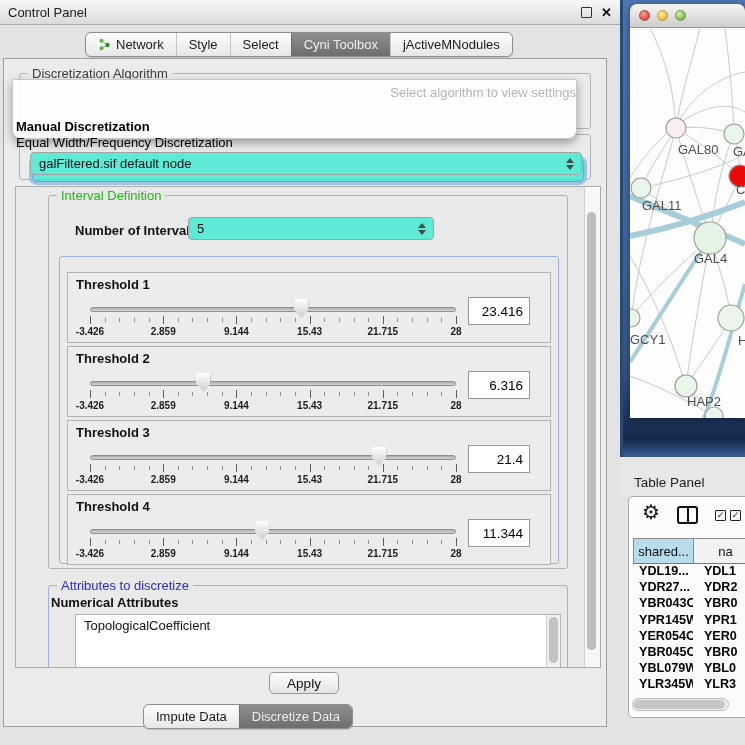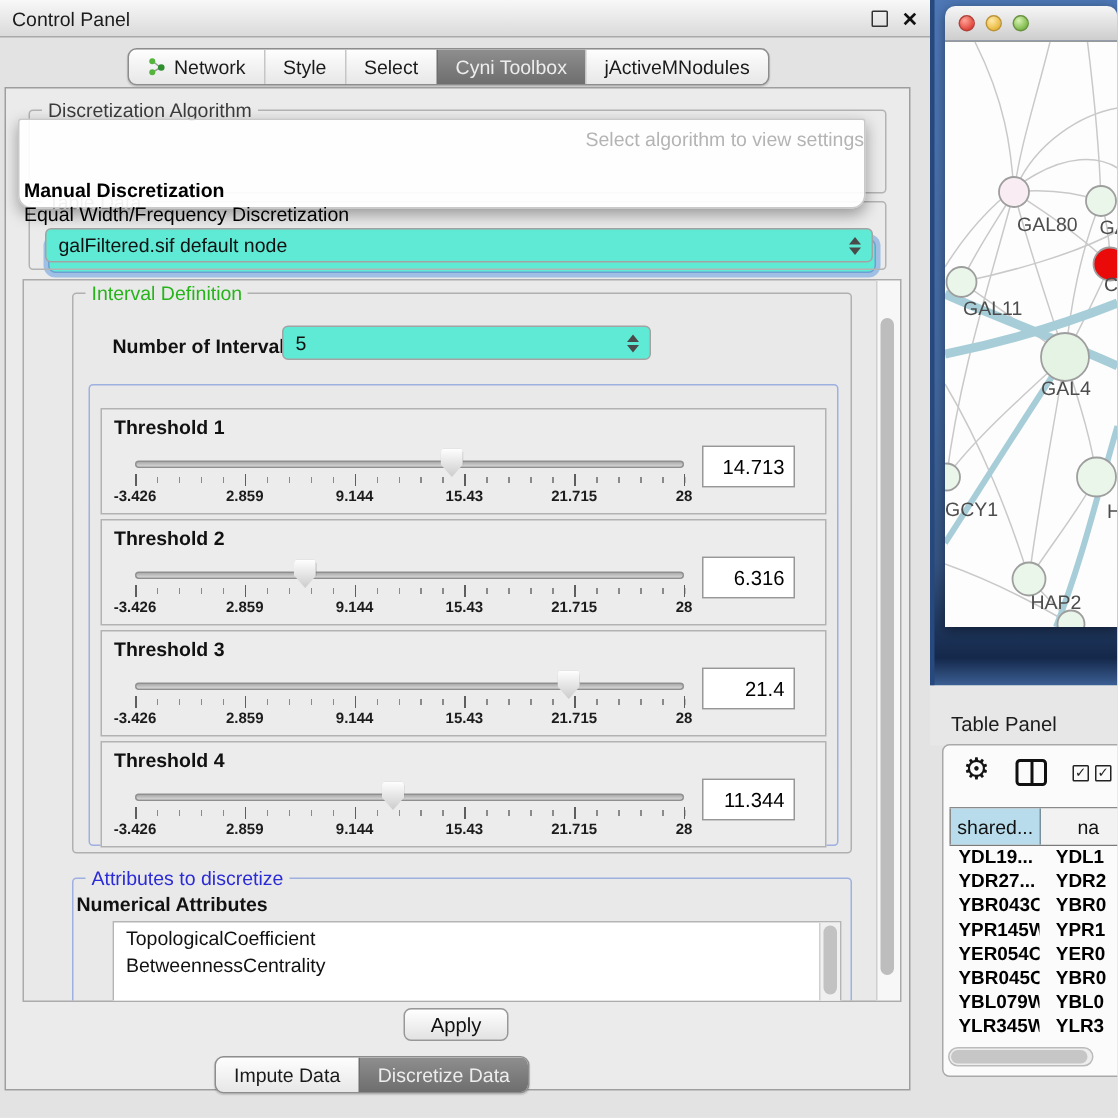--- a/index.html
+++ b/index.html
@@ -188,21 +188,21 @@
               <div class="tick-labels">
                   <span style="left: 0px;">-3.426</span>
                   <span style="left: 73.2px;">2.859</span>
                   <span style="left: 146.4px;">9.144</span>
                   <span style="left: 219.6px;">15.43</span>
                   <span style="left: 292.8px;">21.715</span>
                   <span style="left: 366px;">28</span>
                 </div>
               <div class="thumb" style="left: 57.7197%;"></div>
             </div>
-            <div class="t-value">14.713</div>
+            <div class="t-value">23.416</div>
           </div>
           <div class="threshold-panel" style="top:89px;">
             <span class="t-label">Threshold 2</span>
             <div class="slider">
               <div class="track"></div>
               <div class="ticks-minor"></div>
               <div class="ticks-major"></div>
               <div class="tick-labels">
                   <span style="left: 0px;">-3.426</span>
                   <span style="left: 73.2px;">2.859</span>
@@ -253,21 +253,20 @@
           </div>
         </div>
       </div>
 
       <div class="groupbox" style="left:32px;top:398px;width:520px;height:120px;border-color:#9db0e0;">
         <span class="group-label blue" style="background:#e9e9e9;">Attributes to discretize</span>
         <span style="position:absolute;left:2px;top:9px;font-size:13px;font-weight:bold;color:#111;">Numerical Attributes</span>
         <div class="listbox" style="left:26px;top:28px;width:486px;height:80px;">
           <div id="attr-list" style="padding-top:2px;">
               <div class="item">TopologicalCoefficient</div>
-              <div class="item">BetweennessCentrality</div>
             </div>
           <div class="vscroll" style="width:13px;background:#f0f0f0;">
             <div class="vthumb" style="top:2px;height:46px;background:#c2c2c2;"></div>
           </div>
         </div>
       </div>
 
       <div class="vscroll">
         <div class="vthumb" style="top:25px;height:438px;"></div>
       </div>

